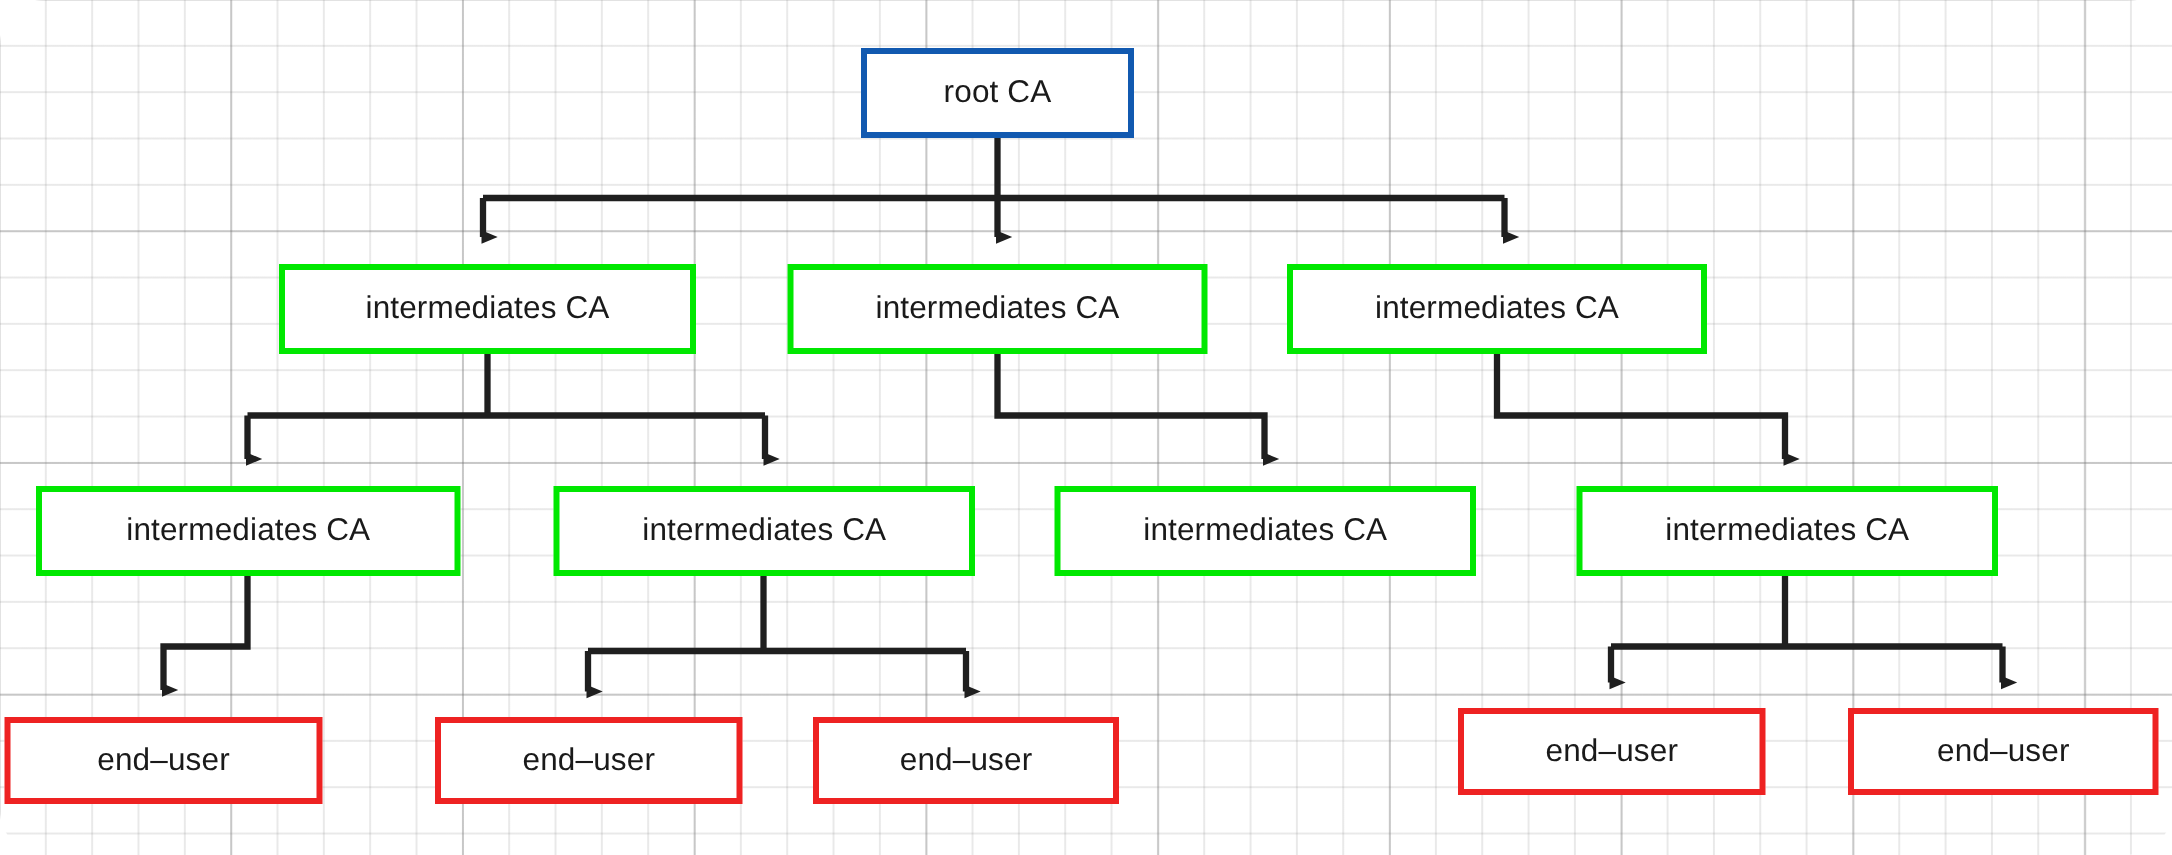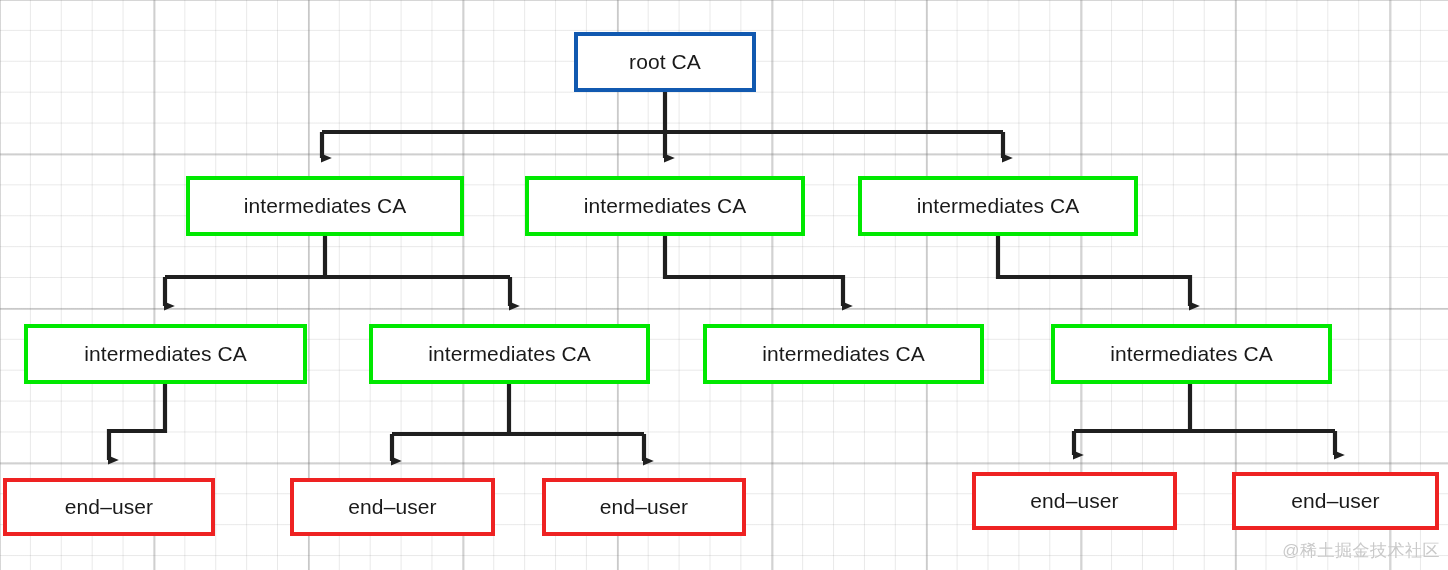--- a/index.html
+++ b/index.html
@@ -18,20 +18,21 @@
       linear-gradient(to bottom, rgba(120,120,120,0.16) 1px, transparent 1px),
       linear-gradient(to right, rgba(120,120,120,0.30) 1.5px, transparent 1.5px),
       linear-gradient(to bottom, rgba(120,120,120,0.30) 1.5px, transparent 1.5px);
     background-size:
       30.9px 30.9px,
       30.9px 30.9px,
       154.5px 154.5px,
       154.5px 154.5px;
     background-position: -1px -1px, -1px -1px, -1px -1px, -1px -1px;
     font-family: "Liberation Sans", sans-serif;
+    border-radius: 30px;
   }
   #edges {
     position: absolute;
     left: 0; top: 0;
     width: 1448px;
     height: 570px;
     pointer-events: none;
   }
   .node {
     position: absolute;
@@ -136,14 +137,13 @@
   <div class="node" style="left: 542px; top: 478px; width: 204px; height: 58px; border: 4px solid rgb(238, 34, 34);">
     <span class="node-label">end–user</span>
   </div>
   <div class="node" style="left: 972px; top: 472px; width: 205px; height: 58px; border: 4px solid rgb(238, 34, 34);">
     <span class="node-label">end–user</span>
   </div>
   <div class="node" style="left: 1232px; top: 472px; width: 207px; height: 58px; border: 4px solid rgb(238, 34, 34);">
     <span class="node-label">end–user</span>
   </div>
 
-  <div class="watermark" style="color: rgb(201, 201, 201);">@稀土掘金技术社区</div>
 </div>
 
 </body></html>

